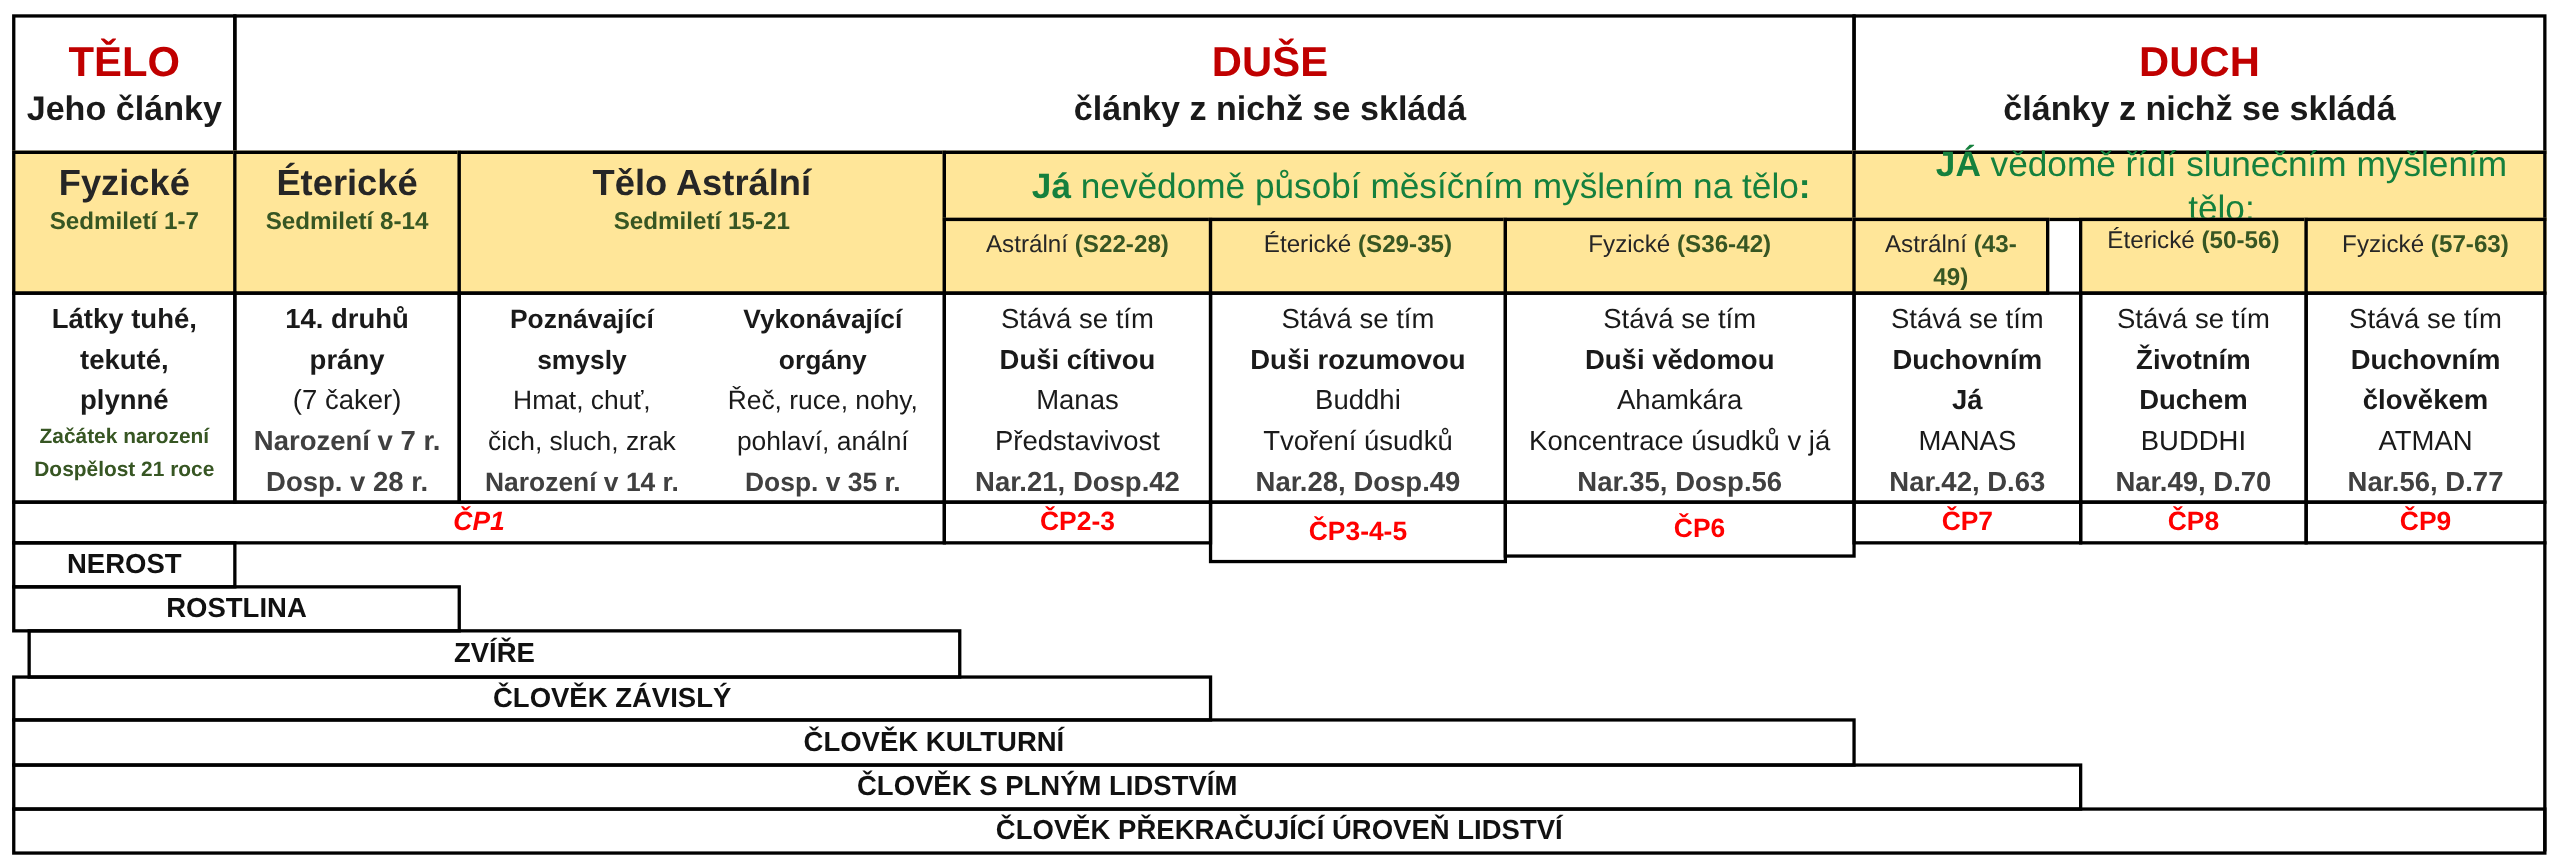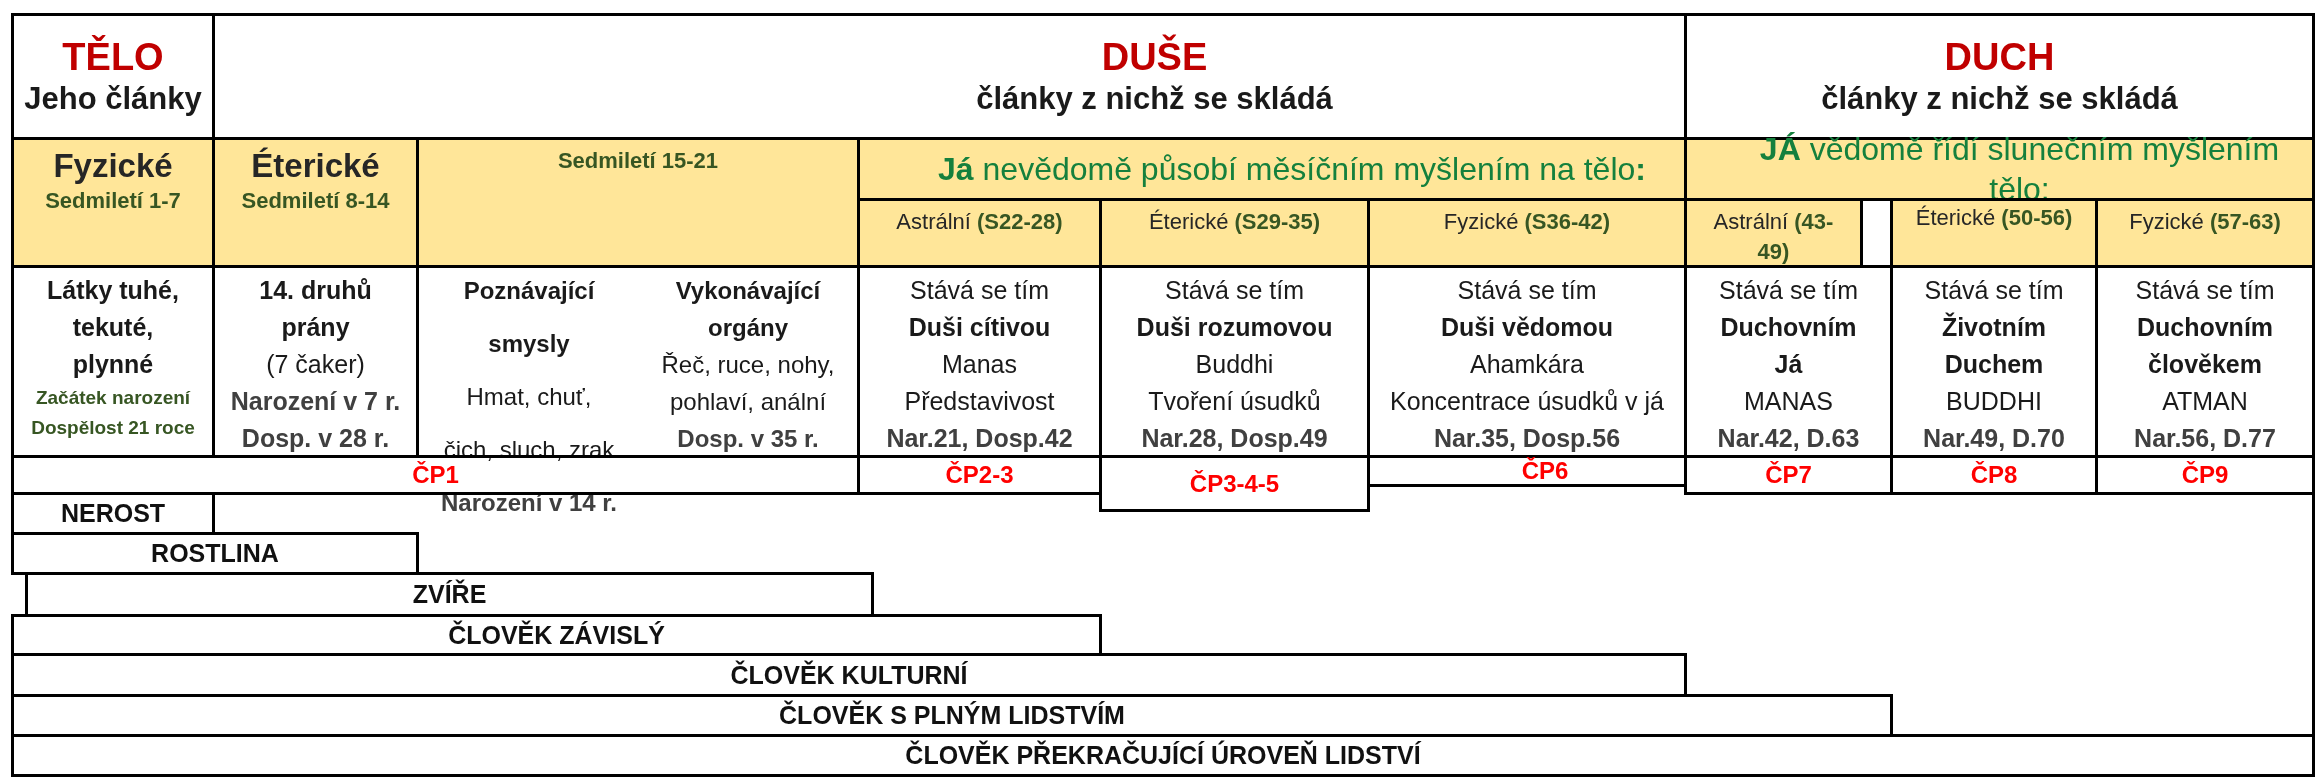--- a/index.html
+++ b/index.html
@@ -43,20 +43,21 @@
 
 <div class="cell b yellow" style="left:11px;top:137px;width:204px;height:131px;padding-top:6px;">
   <div class="hdr">Fyzické</div>
   <div class="green sep-green">Sedmiletí 1-7</div>
 </div>
 <div class="cell b yellow" style="left:212px;top:137px;width:207px;height:131px;padding-top:6px;">
   <div class="hdr">Éterické</div>
   <div class="green sep-green">Sedmiletí 8-14</div>
 </div>
 <div class="cell b yellow" style="left:416px;top:137px;width:444px;height:131px;padding-top:6px;">
+  <div class="hdr">Tělo Astrální</div>
   <div class="green sep-green">Sedmiletí 15-21</div>
 </div>
 <div class="cell b yellow" style="left:857px;top:137px;width:830px;height:64px;justify-content:center;">
   <div class="phrase">
     <b>Já</b><span> nevědomě působí měsíčním myšlením na tělo</span><b>:</b>
   </div>
 </div>
 <div class="cell b yellow" style="left:1684px;top:137px;width:631px;height:64px;justify-content:center;">
   <div class="phrase">
     <b>JÁ</b><span> vědomě řídí slunečním myšlením tělo:</span>
@@ -90,21 +91,21 @@
   <div class="small-green">Dospělost 21 roce</div>
 </div>
 <div class="cell b data" style="left:212px;top:265px;width:207px;height:193px;">
   <div class="bold">14. druhů</div>
   <div class="bold">prány</div>
   <div>(7 čaker)</div>
   <div class="green-line">Narození v 7 r.</div>
   <div class="green-line">Dosp. v 28 r.</div>
 </div>
 <div class="cell b" style="left:416px;top:265px;width:444px;height:193px;flex-direction:row;align-items:flex-start;">
-  <div class="data" style="width:220px;display:flex;flex-direction:column;align-items:center;font-size:24px;gap:16px;">
+  <div class="data" style="width:220px;display:flex;flex-direction:column;align-items:center;font-size:24px;">
     <div class="bold">Poznávající</div>
     <div class="bold">smysly</div>
     <div>Hmat, chuť,</div>
     <div>čich, sluch, zrak</div>
     <div class="green-line">Narození v 14 r.</div>
   </div>
   <div class="data" style="width:218px;display:flex;flex-direction:column;align-items:center;font-size:24px;">
     <div class="bold">Vykonávající</div>
     <div class="bold">orgány</div>
     <div>Řeč, ruce, nohy,</div>
@@ -150,24 +151,24 @@
   <div class="green-line">Nar.49, D.70</div>
 </div>
 <div class="cell b data" style="left:2095px;top:265px;width:220px;height:193px;">
   <div>Stává se tím</div>
   <div class="bold">Duchovním</div>
   <div class="bold">člověkem</div>
   <div>ATMAN</div>
   <div class="green-line">Nar.56, D.77</div>
 </div>
 
-<div class="cell b cp" style="left:11px;top:455px;width:849px;height:40px;">ČP1</div>
+<div class="cell b cp" style="left:11px;top:455px;width:849px;height:40px;font-style:italic;">ČP1</div>
 <div class="cell b cp" style="left:857px;top:455px;width:245px;height:40px;">ČP2-3</div>
 <div class="cell b cp" style="left:1099px;top:455px;width:271px;height:57px;">ČP3-4-5</div>
-<div class="cell b cp" style="left:1367px;top:455px;width:320px;height:32px;padding-left:36px;">ČP6</div>
+<div class="cell b cp" style="left:1367px;top:455px;width:320px;height:52px;padding-left:36px;">ČP6</div>
 <div class="cell b cp" style="left:1684px;top:455px;width:209px;height:40px;">ČP7</div>
 <div class="cell b cp" style="left:1890px;top:455px;width:208px;height:40px;">ČP8</div>
 <div class="cell b cp" style="left:2095px;top:455px;width:220px;height:40px;">ČP9</div>
 
 <div class="rightline"></div>
 <div class="cell b bar" style="left:11px;top:492px;width:204px;height:43px;">NEROST</div>
 <div class="cell b bar" style="left:11px;top:532px;width:408px;height:43px;">ROSTLINA</div>
 <div class="cell b bar" style="left:11px;top:572px;width:849px;height:45px;margin-left:14px;">ZVÍŘE</div>
 <div class="cell b bar" style="left:11px;top:614px;width:1091px;height:42px;">ČLOVĚK ZÁVISLÝ</div>
 <div class="cell b bar" style="left:11px;top:653px;width:1676px;height:44px;">ČLOVĚK KULTURNÍ</div>

